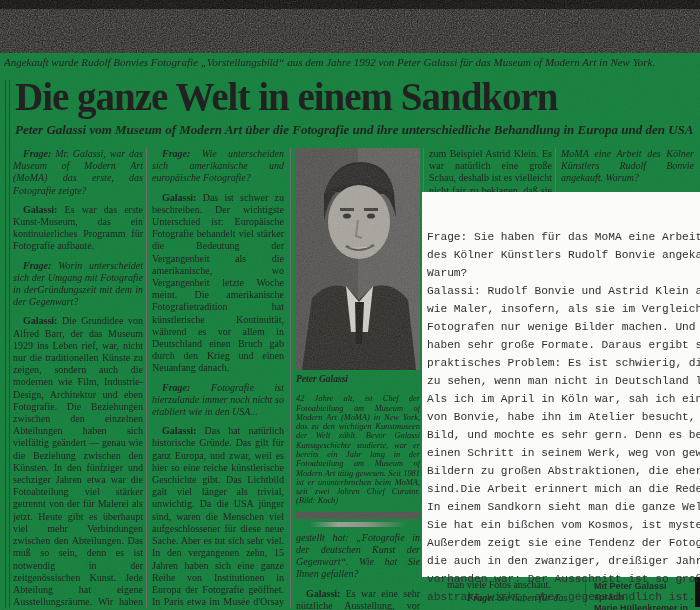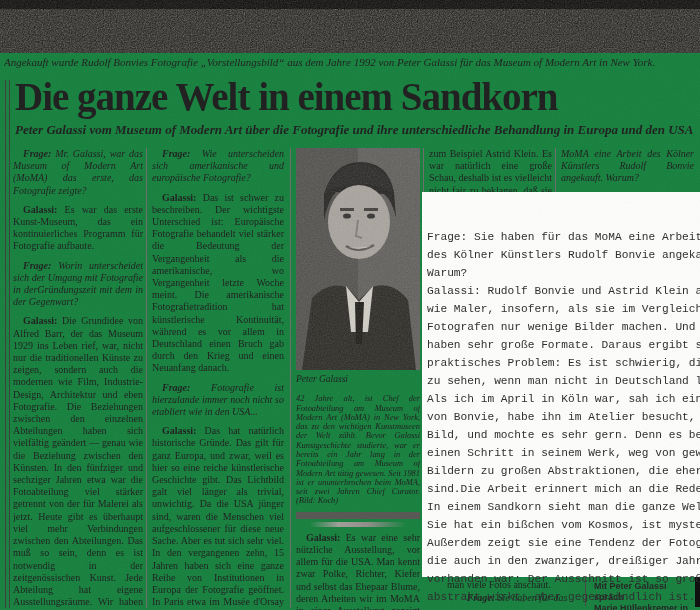--- a/index.html
+++ b/index.html
@@ -24,21 +24,21 @@
   .col4{left:429px;width:123px;}
   .col5{left:561px;width:133px;}
   .para{margin:0;text-indent:10px;}
   .para + .para{margin-top:7px;}
   .cont{text-indent:0;}
   .q{font-style:italic;}
   .lead{font-weight:700;margin-top:48px;}
   .vrule{position:absolute;width:1px;background:#6b6b68;}
   
   .portrait{display:block;width:124px;height:222px;}
-  .cap-name{font-size:9.5px;font-weight:400;font-style:italic;margin-top:3px;text-align:left;}
+  .cap-name{font-size:9.5px;font-weight:700;font-style:italic;margin-top:3px;text-align:left;}
   .cap-text{font-size:8.4px;line-height:9.3px;font-style:italic;text-align:justify;margin-top:9px;}
   .divider-bar{height:7px;background:#555551;margin-top:6px;}
   .credit-smudge{height:5px;margin:3px 14px 5px;
         background:linear-gradient(90deg,transparent,#a09e99 30%,#8f8d88 60%,transparent);}
   
   .overlay{position:absolute;left:422px;top:192px;width:278px;height:385px;background:#fdfdfc;
         z-index:10;box-sizing:border-box;padding:7px 0 0 5px;}
   .overlay-text{font-family:Liberation Mono, monospace;font-size:11.2px;line-height:18px;
         color:#2b2b2b;white-space:pre;overflow:hidden;margin-top:29px;}
   
@@ -114,20 +114,21 @@
       <path d="M52,99 Q63,103 76,98 Q63,101 52,99 Z" fill="#cfcac2"></path>
       <path d="M6,222 L16,150 Q34,132 52,140 L63,152 L76,139 Q96,132 112,152 L120,222 Z" fill="#26241f"></path>
       <polygon points="50,138 63,154 77,138 72,184 55,184" fill="#d2cec7"></polygon>
       <polygon points="59,154 68,154 66,196 60,196" fill="#15140f"></polygon>
       <rect width="124" height="222" filter="url(#grainF)" opacity="0.22"></rect>
     </svg>
     <div class="cap-name">Peter Galassi</div>
     <div class="cap-text">42 Jahre alt, ist Chef der Fotoabteilung am Museum of Modern Art (MoMA) in New York, das zu den wichtigen Kunstmuseen der Welt zählt. Bevor Galassi Kunstgeschichte studierte, war er bereits ein Jahr lang in der Fotoabteilung am Museum of Modern Art tätig gewesen. Seit 1981 ist er ununterbrochen beim MoMA, seit zwei Jahren Chief Curator. (Bild: Koch)</div>
     <div class="divider-bar"></div>
     <div class="credit-smudge"></div>
+    <p class="para q cont"><span>gestellt hat: „Fotografie in der deutschen Kunst der Gegenwart“. Wie hat Sie Ihnen gefallen?</span></p>
     <p class="para a"><span class="lead">Galassi:</span> <span>Es war eine sehr nützliche Ausstellung, vor allem für die USA. Man kennt zwar Polke, Richter, Kiefer und selbst das Ehepaar Blume, deren Arbeiten wir im MoMA in einer Ausstellung gezeigt haben. Aber andere Künstler sind völlig unbekannt,</span></p>
   </div>
 
   <div class="col col4">
     <p class="para cont"><span>zum Beispiel Astrid Klein. Es war natürlich eine große Schau, deshalb ist es vielleicht nicht fair zu beklagen, daß sie nicht groß genug war. Aber ich empfinde ganz</span></p>
   </div>
 
   <div class="col col5">
     <p class="para q cont"><span>MoMA eine Arbeit des Kölner Künstlers Rudolf Bonvie angekauft. Warum?</span></p>
     <p class="para a"><span class="lead">Galassi:</span> <span>Rudolf Bonvie und</span></p>

